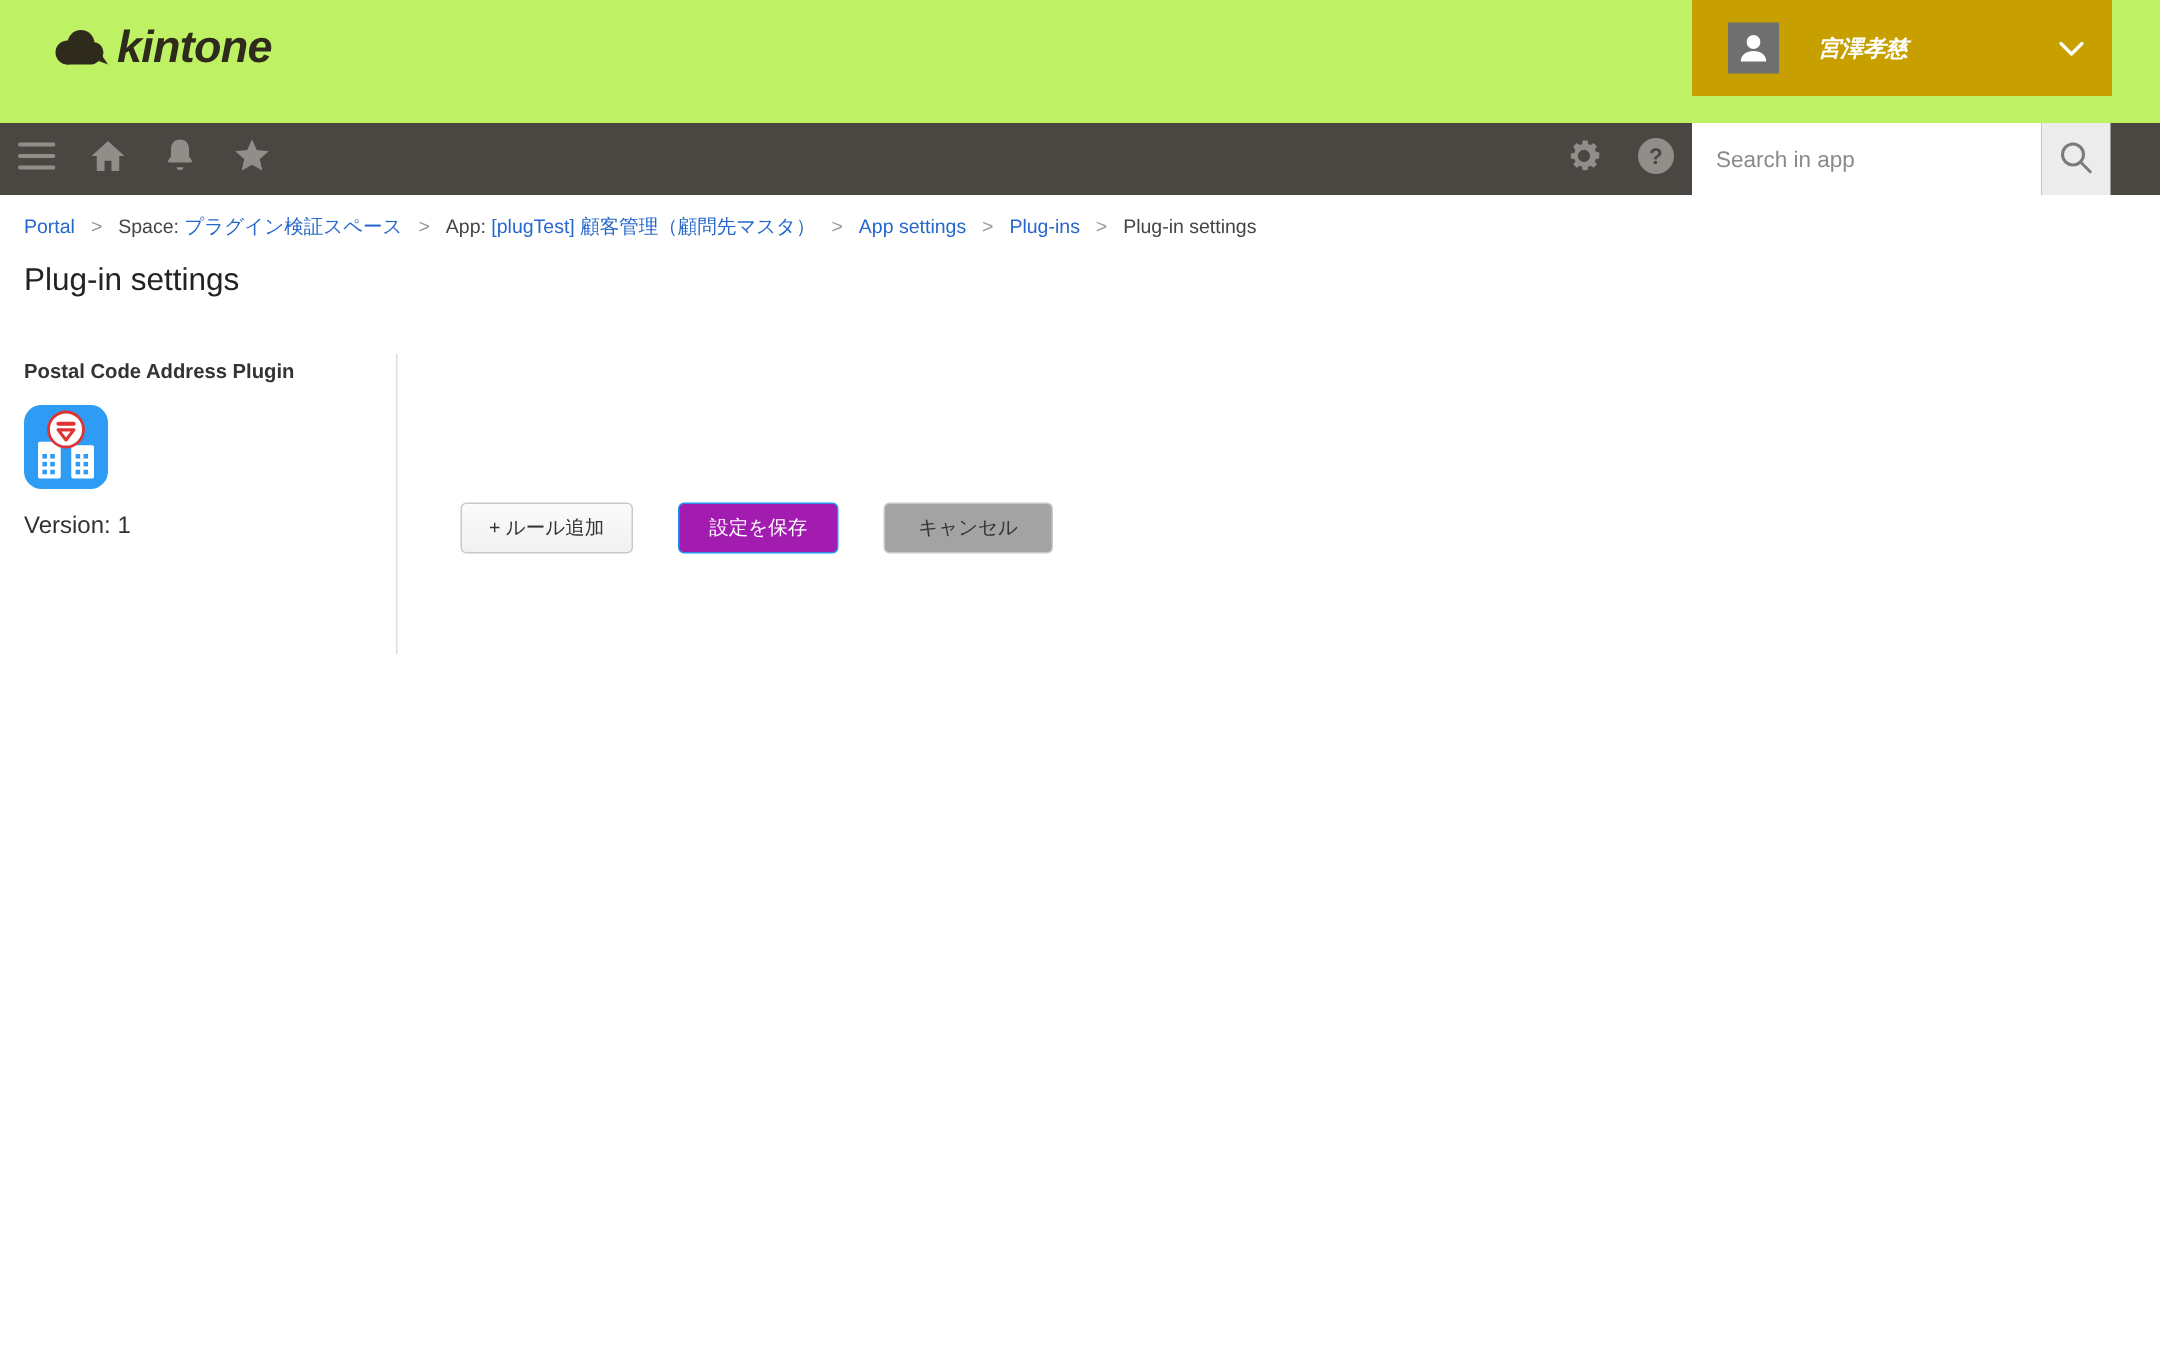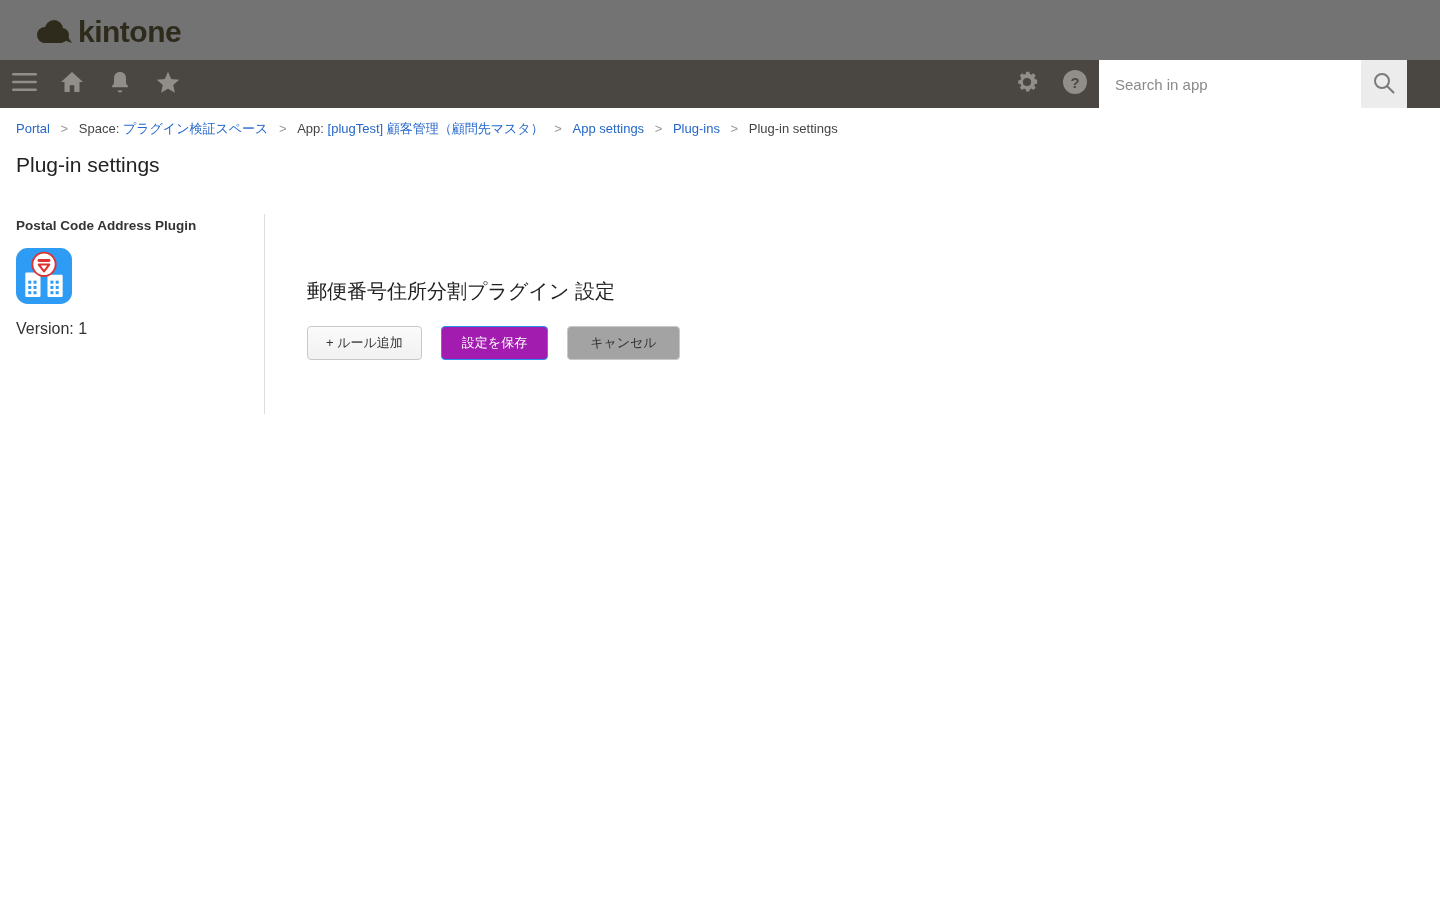--- a/index.html
+++ b/index.html
@@ -7,21 +7,21 @@
   body {
     width:1440px; height:900px;
     background:#ffffff;
     font-family:"Liberation Sans","DejaVu Sans",sans-serif;
     color:#333;
     overflow:hidden;
   }
 
   
   .header {
-    position:relative; height:60px; background:#737373;
+    position:relative; height:82px; background:#bef264;font-style:italic;
   }
   .logo {
     position:absolute; left:34px; top:0; height:64px;
     display:flex; align-items:center; cursor:pointer;
   }
   .logo svg { display:block; }
   .logo-text {
     font-size:30px; font-weight:bold; color:#2E2A1C;
     letter-spacing:-0.5px; margin-left:6px;
   }
@@ -45,21 +45,21 @@
   }
   .nav-left { display:flex; height:48px; }
   .nav-icon-btn {
     width:48px; height:48px; display:flex; align-items:center;
     justify-content:center; cursor:pointer; flex:none;
   }
   .nav-right {
     position:absolute; right:33px; top:0; height:48px; display:flex;
   }
   .search-input {
-    width:262px; height:48px; border:none; outline:none;
+    width:233px; height:48px; border:none; outline:none;
     padding:0 10px 0 16px; font-size:15px;
     font-family:"Liberation Sans","DejaVu Sans",sans-serif;
     color:#333; background:#fff;
   }
   .search-input::placeholder { color:#8A8A8A; opacity:1; }
   .search-btn {
     width:46px; height:48px; background:#ECECEC; border:none;
     display:flex; align-items:center; justify-content:center; cursor:pointer;
   }
 
@@ -86,21 +86,21 @@
   .plugin-name { font-size:13.5px; font-weight:bold; color:#333; }
   .plugin-icon { margin-top:15px; width:56px; height:56px; }
   .plugin-version { margin-top:16px; font-size:16px; color:#333; }
 
   .main { flex:1; padding:10px 40px 0 42px; }
   .main-heading { font-size:20px; font-weight:400; color:#222; margin:0; }
   .main-desc {
     margin:14px 0 0 0; font-size:14px; color:#595959; line-height:1.45;
     max-width:1080px;
   }
-  .btn-row { margin-top:21px; display:flex; gap:19px; }
+  .btn-row { margin-top:21px; display:flex; gap:30px; }
   .btn {
     height:34px; font-size:13px; border-radius:4px; cursor:pointer;
     font-family:"Liberation Sans","DejaVu Sans",sans-serif;
     display:inline-flex; align-items:center; justify-content:center;
   }
   .btn-secondary {
     background:linear-gradient(#fbfbfb,#f1f1f1);
     border:1px solid #C8C8C8; color:#333; padding:0 18px;
   }
   .btn-primary {
@@ -122,20 +122,36 @@
           <circle cx="20" cy="13" r="9"></circle>
           <circle cx="28" cy="19" r="7"></circle>
           <rect x="6" y="17" width="26" height="10" rx="5"></rect>
           <path d="M30 24 L38 27 L32 18 Z"></path>
         </g>
       </svg>
     </span>
     <span class="logo-text">kintone</span>
   </div>
 
+  <div class="user-panel">
+    <div class="avatar">
+      <svg width="26" height="26" viewBox="0 0 26 26">
+        <g fill="#ffffff">
+          <circle cx="13" cy="9" r="4.6"></circle>
+          <path d="M4.5 22c0-4.4 3.8-7 8.5-7s8.5 2.6 8.5 7z"></path>
+        </g>
+      </svg>
+    </div>
+    <span class="user-name">宮澤孝慈</span>
+    <span class="user-chevron">
+      <svg width="18" height="12" viewBox="0 0 18 12">
+        <polyline points="2,2 9,9 16,2" fill="none" stroke="#ffffff" stroke-width="2.2" stroke-linecap="round" stroke-linejoin="round"></polyline>
+      </svg>
+    </span>
+  </div>
 </div>
 
 <div class="navbar">
   <div class="nav-left">
     <div class="nav-icon-btn">
       <span>
         <svg width="25" height="20" viewBox="0 0 25 20">
           <g fill="#918E8A">
             <rect x="0" y="1" width="25" height="2.6" rx="1.3"></rect>
             <rect x="0" y="8.7" width="25" height="2.6" rx="1.3"></rect>
@@ -245,21 +261,20 @@
 
         <circle cx="24" cy="14" r="10" fill="#ffffff" stroke="#E03232" stroke-width="1.6"></circle>
         <rect x="18.5" y="9.5" width="11" height="2.4" rx="1.2" fill="#E03232"></rect>
         <path d="M19.5 14.2 H28.5 L24 20 Z" fill="none" stroke="#E03232" stroke-width="1.8" stroke-linejoin="round"></path>
       </svg>
     </div>
     <div class="plugin-version">Version: 1</div>
   </div>
 
   <div class="main">
-    <h2 class="main-heading">郵便番号住所分割プラグイン 設定</h2>
     <div class="btn-row">
       <button class="btn btn-secondary">+ ルール追加</button>
       <button class="btn btn-primary">設定を保存</button>
       <button class="btn btn-plain">キャンセル</button>
     </div>
   </div>
 
 </div>
 
 </body></html>

